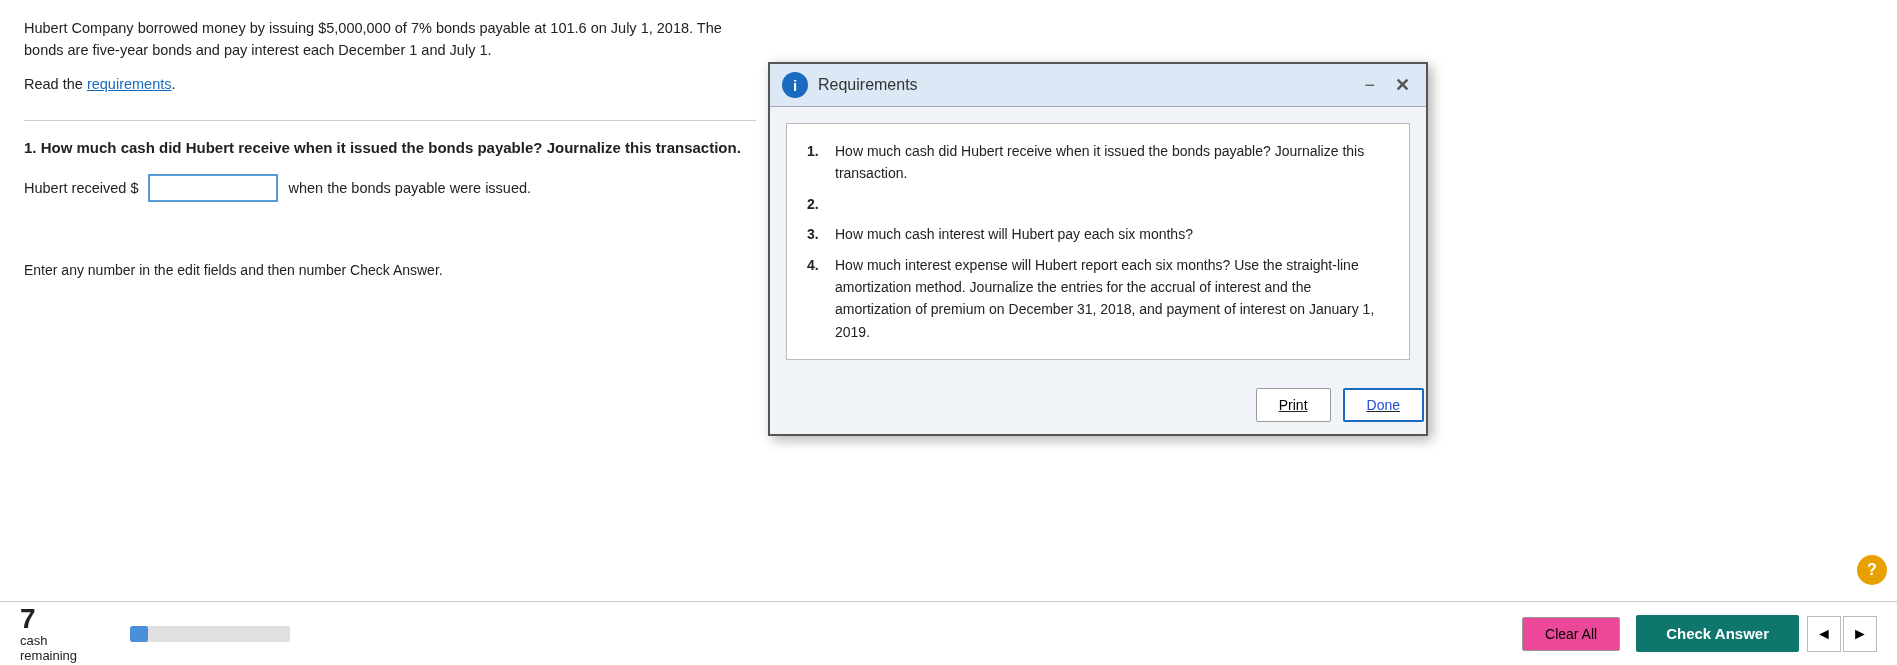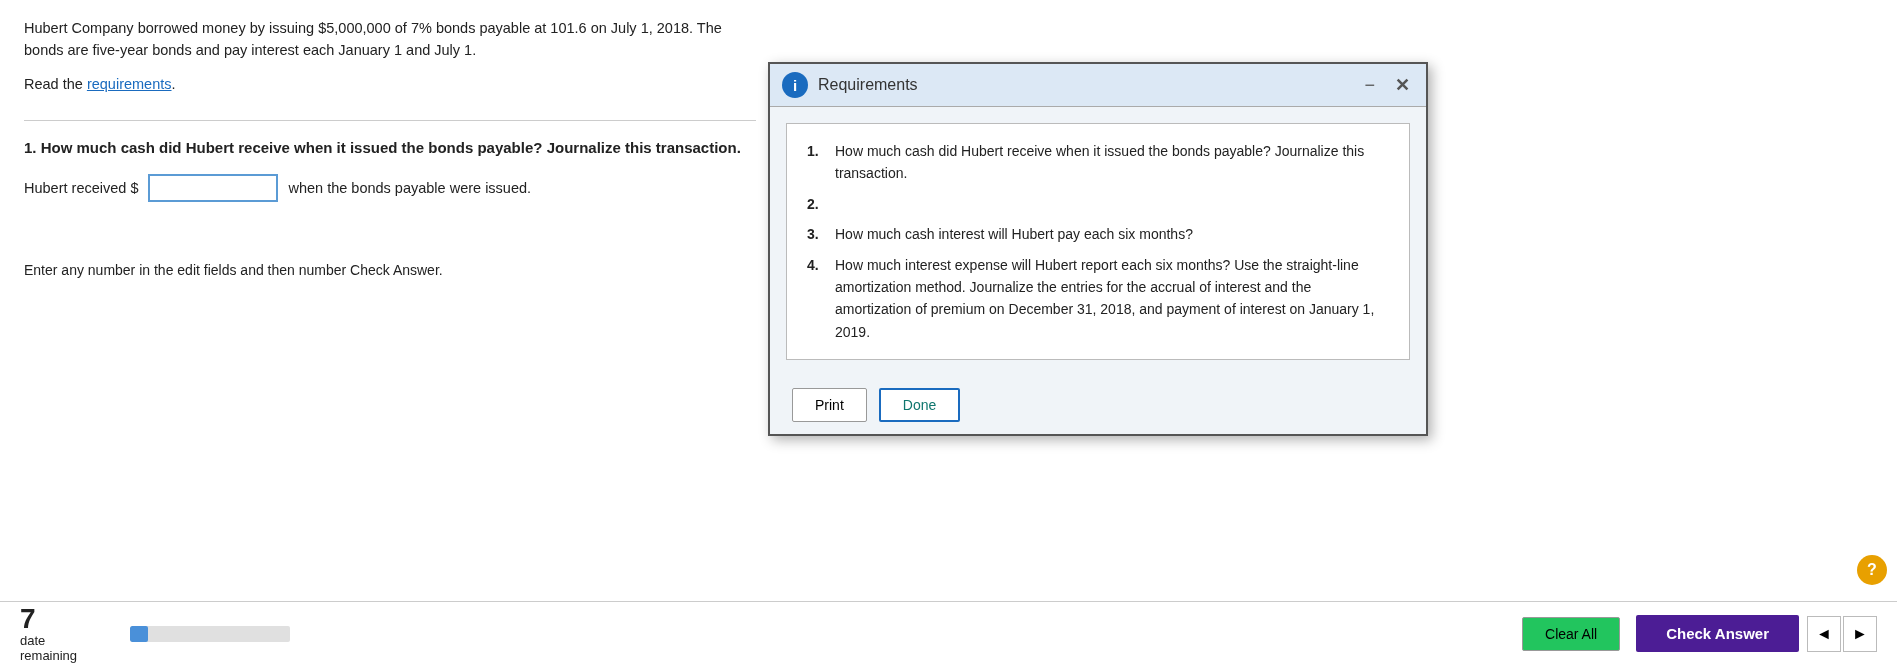--- a/index.html
+++ b/index.html
@@ -116,30 +116,30 @@
       width: 18px;
       height: 100%;
       background: #4a90d9;
       border-radius: 2px;
     }
 
     .footer-spacer { flex: 1; }
 
     .clear-all-btn {
       border: 1px solid #999;
-      background: #22c55e;
+      background: #ec4899;
       padding: 8px 22px;
       font-size: 14px;
       cursor: pointer;
       border-radius: 2px;
       margin-right: 16px;
     }
 
     .check-answer-btn {
-      background: #4c1d95;
+      background: #0f766e;
       color: #fff;
       border: none;
       padding: 10px 30px;
       font-size: 15px;
       font-weight: bold;
       cursor: pointer;
       border-radius: 2px;
       margin-right: 8px;
     }
 
@@ -261,49 +261,51 @@
 
     .req-item:last-child { margin-bottom: 0; }
 
     .req-num {
       font-weight: bold;
       min-width: 18px;
     }
 
     .modal-footer {
       display: flex;
-      padding: 12px 22px;
+      justify-content: flex-end;
+      padding: 12px 2px;
       gap: 12px;
+      text-decoration: underline;
     }
 
     .modal-print-btn {
       border: 1px solid #999;
       background: #fff;
       padding: 7px 22px;
       font-size: 14px;
       cursor: pointer;
       border-radius: 2px;
     }
 
     .modal-done-btn {
       border: 2px solid #1a6bbf;
       background: #fff;
       padding: 7px 22px;
       font-size: 14px;
       cursor: pointer;
       border-radius: 2px;
-      color: #0f766e;
+      color: #1d4ed8;
       font-weight: 500;
     }
   </style>
 </head>
 <body>
 
 <div class="main-content">
-  <p class="intro-text">Hubert Company borrowed money by issuing $5,000,000 of 7% bonds payable at 101.6 on July 1, 2018. The bonds are five-year bonds and pay interest each January 1 and July 1.</p>
+  <p class="intro-text">Hubert Company borrowed money by issuing $5,000,000 of 7% bonds payable at 101.6 on July 1, 2018. The bonds are five-year bonds and pay interest each December 1 and July 1.</p>
   <p class="read-line">
     <span>Read the </span><a href="#">requirements</a><span>.</span>
   </p>
   <hr class="divider-h">
   <p class="question-label">
     <span>1.</span><span> How much cash did Hubert receive when it issued the bonds payable? Journalize this transaction.</span>
   </p>
   <div class="answer-line">
     <span>Hubert received $</span>
     <input class="answer-input" type="text" placeholder="" style="">
@@ -342,21 +344,21 @@
   </div>
   <div class="modal-footer">
     <button class="modal-print-btn">Print</button>
     <button class="modal-done-btn">Done</button>
   </div>
 </div>
 
 <div class="footer-bar">
   <div class="parts-remaining">
     <span class="parts-number">7</span>
-    <span>date</span>
+    <span>cash</span>
     <span>remaining</span>
   </div>
   <div class="progress-bar-container">
     <div class="progress-bar-fill"></div>
   </div>
   <div class="footer-spacer"></div>
   <button class="clear-all-btn">Clear All</button>
   <button class="check-answer-btn">Check Answer</button>
   <button class="nav-arrow-btn">◄</button>
   <button class="nav-arrow-btn">►</button>

